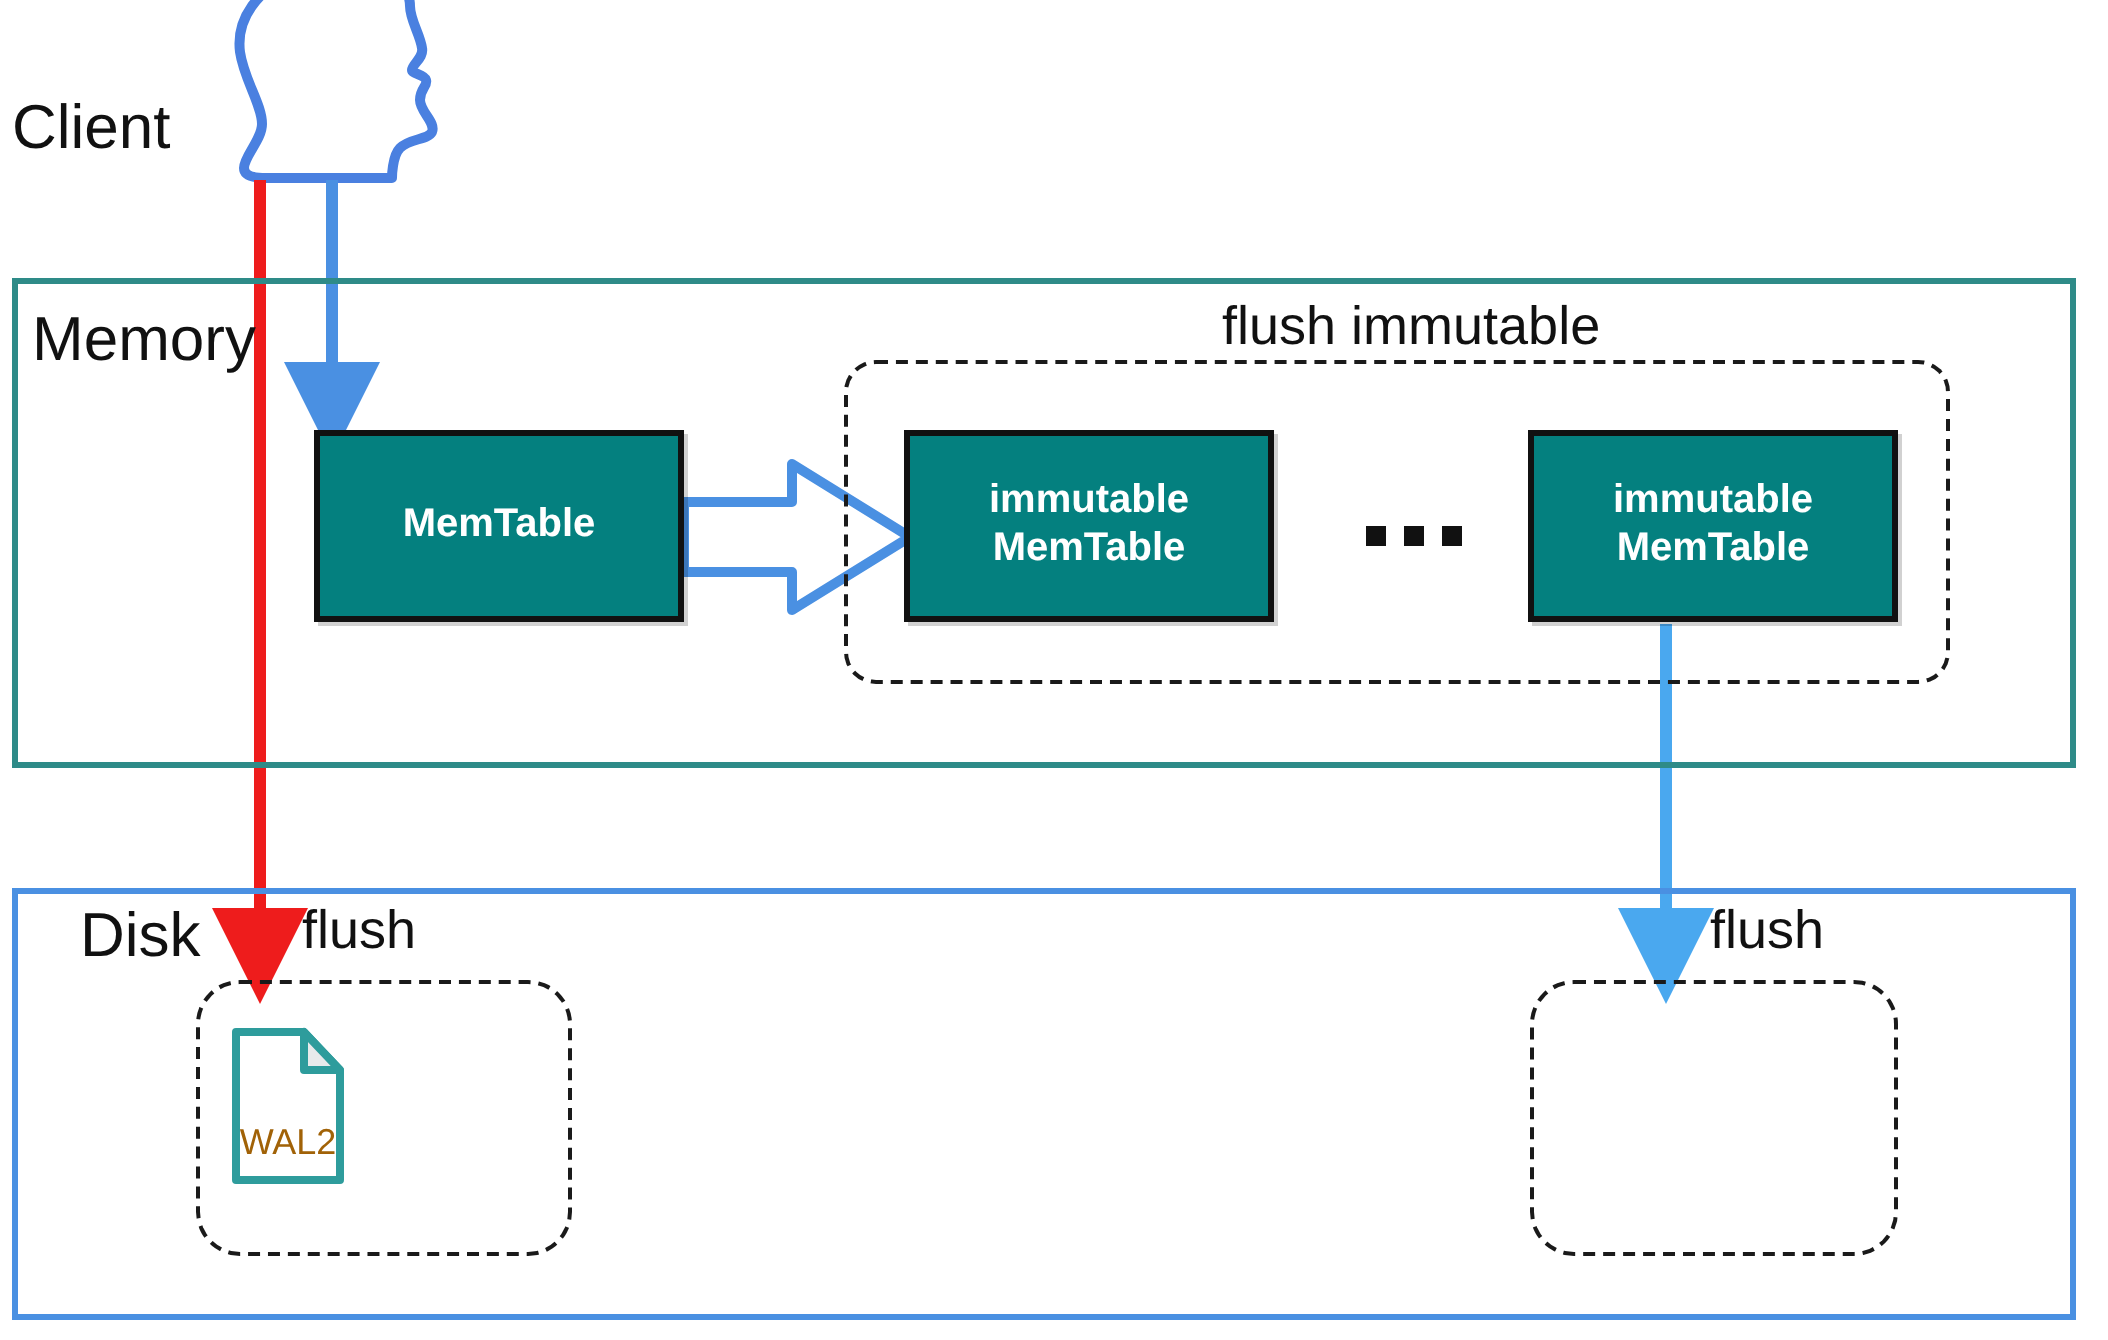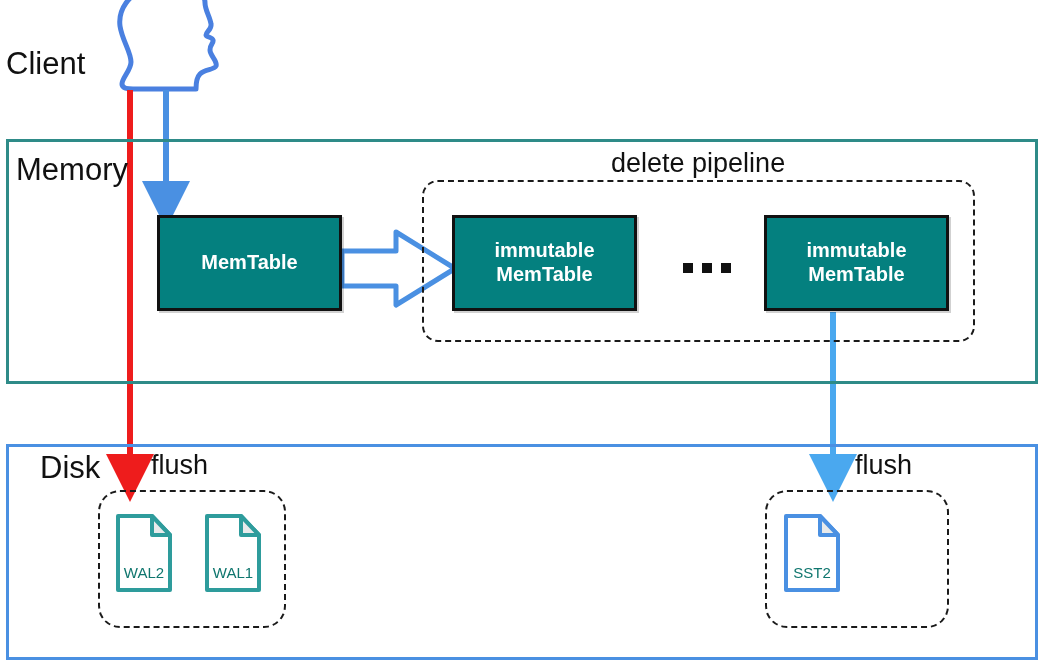--- a/index.html
+++ b/index.html
@@ -89,22 +89,22 @@
     width: 58px;
     height: 80px;
   }
   .fileicon svg { display: block; width: 58px; height: 80px; }
   .fileicon .fname {
     position: absolute;
     left: 0;
     right: 0;
     bottom: 13px;
     text-align: center;
-    font-size: 15px;
-    color: #0f766e;
+    font-size: 18px;
+    color: #a16207;
     line-height: 1;
   }
 
   
   #overlay {
     position: absolute;
     left: 0; top: 0;
     width: 1054px;
     height: 670px;
     pointer-events: none;
@@ -167,21 +167,21 @@
 
   <div class="region memory" style="left:6px; top:139px; width:1032px; height:245px;"></div>
 
   <div class="label big" style="left:16px; top:154px;">Memory</div>
 
 
   <div class="memtable" style="left:157px; top:215px; width:185px; height:96px;">
     <span>MemTable</span>
   </div>
 
-  <div class="label mid" style="left:611px; top:150px;">delete pipeline</div>
+  <div class="label mid" style="left:611px; top:150px;">flush immutable</div>
 
   <div class="dashed-group pipeline" style="left:422px; top:180px; width:553px; height:162px;"></div>
 
   <div class="memtable" style="left:452px; top:215px; width:185px; height:96px;">
     <div>
       <span>immutable</span>
       <span>MemTable</span>
     </div>
   </div>
 
@@ -207,34 +207,20 @@
   <div class="dashed-group" style="left:98px; top:490px; width:188px; height:138px;"></div>
 
   <div class="fileicon" style="left:115px; top:513px;">
     <svg viewBox="0 0 58 80">
       <path d="M3,3 L37,3 L55,22 L55,77 L3,77 Z" fill="#ffffff" stroke="#2e9c9c" stroke-width="4" stroke-linejoin="round"></path>
       <path d="M37,3 L37,22 L55,22 Z" fill="#e8eaeb" stroke="#2e9c9c" stroke-width="4" stroke-linejoin="round"></path>
     </svg>
     <div class="fname">WAL2</div>
   </div>
 
-  <div class="fileicon" style="left:204px; top:513px;">
-    <svg viewBox="0 0 58 80">
-      <path d="M3,3 L37,3 L55,22 L55,77 L3,77 Z" fill="#ffffff" stroke="#2e9c9c" stroke-width="4" stroke-linejoin="round"></path>
-      <path d="M37,3 L37,22 L55,22 Z" fill="#e8eaeb" stroke="#2e9c9c" stroke-width="4" stroke-linejoin="round"></path>
-    </svg>
-    <div class="fname">WAL1</div>
-  </div>
 
   <div class="label mid" style="left:855px; top:452px;">flush</div>
 
   <div class="dashed-group" style="left:765px; top:490px; width:184px; height:138px;"></div>
 
-  <div class="fileicon" style="left:783px; top:513px;">
-    <svg viewBox="0 0 58 80">
-      <path d="M3,3 L37,3 L55,22 L55,77 L3,77 Z" fill="#ffffff" stroke="#4a90e2" stroke-width="4" stroke-linejoin="round"></path>
-      <path d="M37,3 L37,22 L55,22 Z" fill="#e8eaeb" stroke="#4a90e2" stroke-width="4" stroke-linejoin="round"></path>
-    </svg>
-    <div class="fname">SST2</div>
-  </div>
 
 
 </div>
 
 </body></html>

